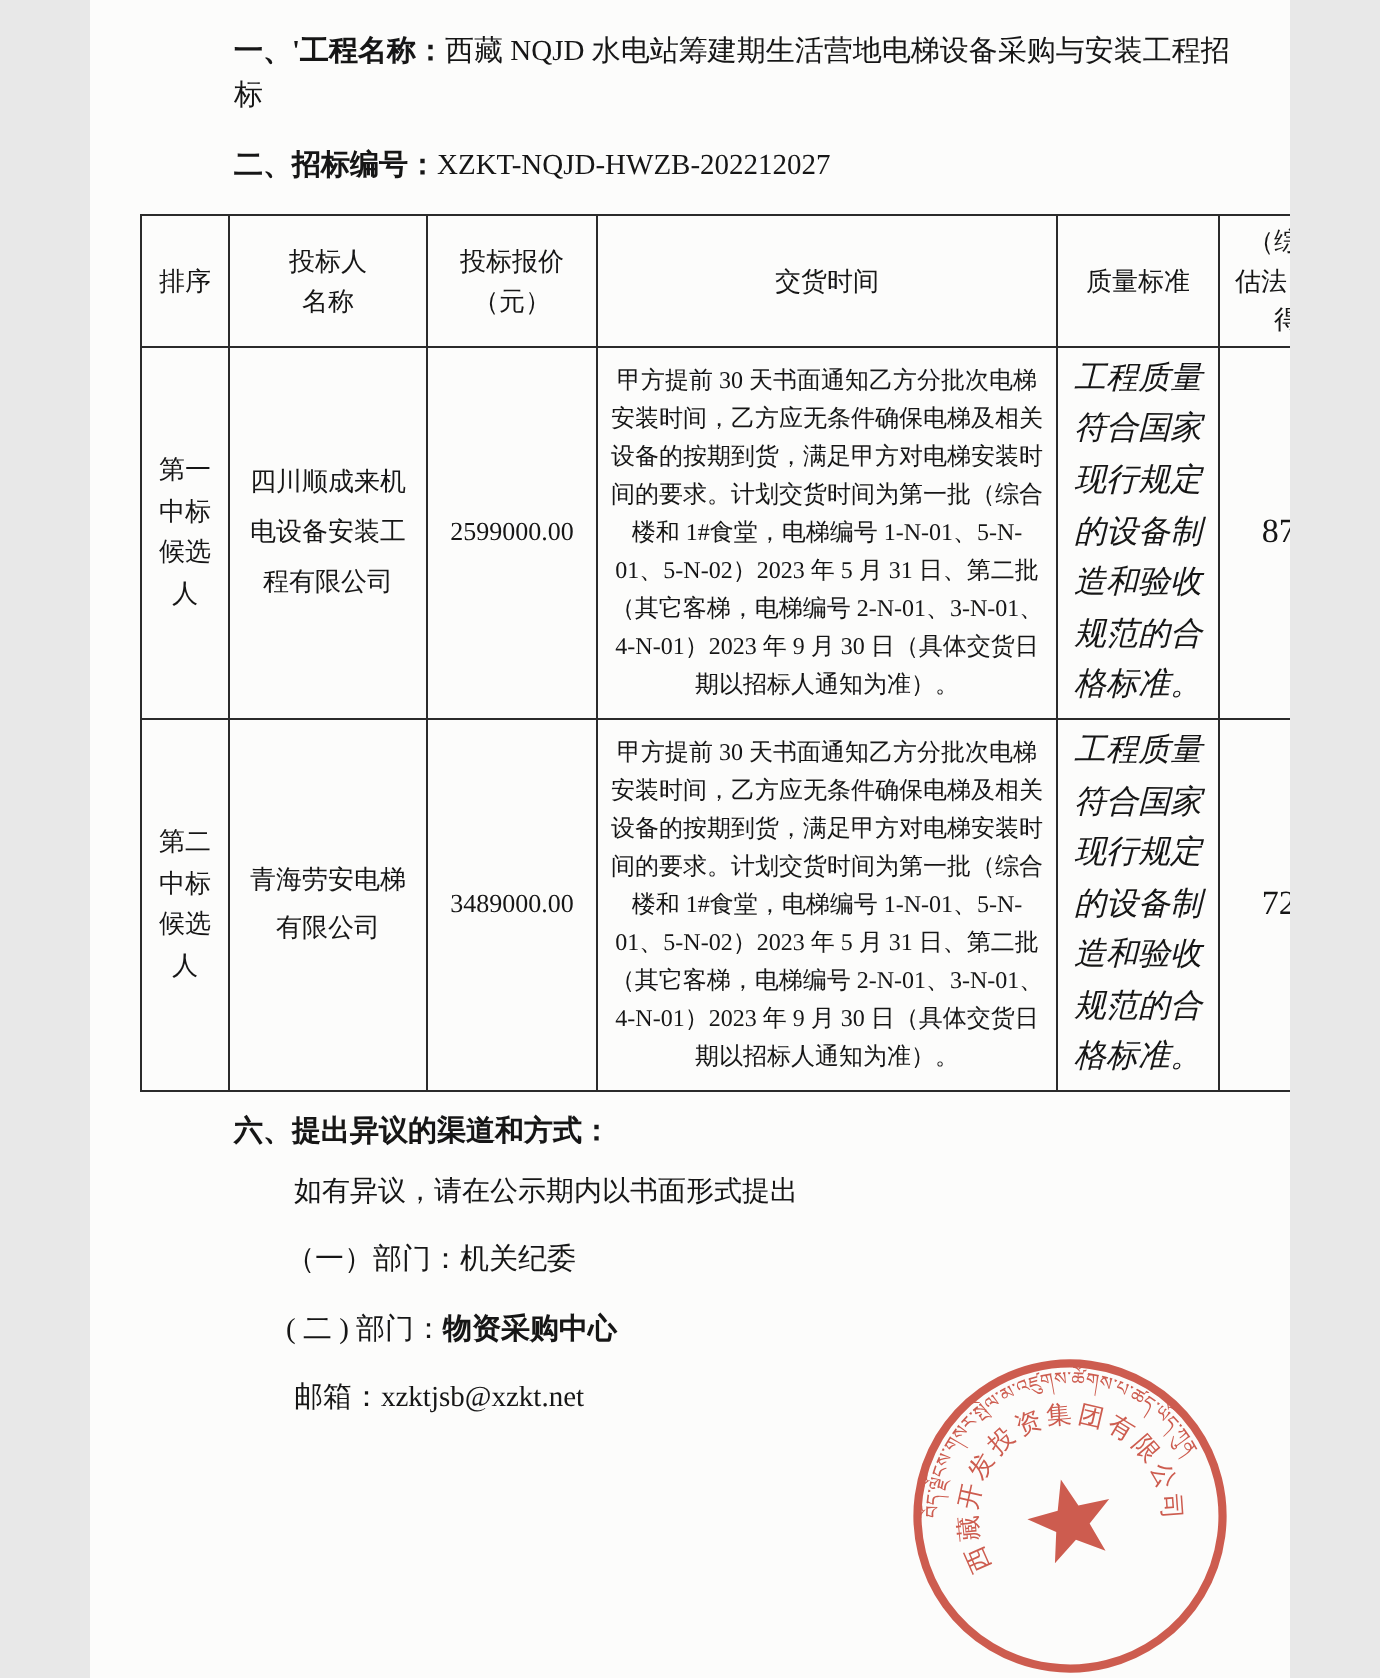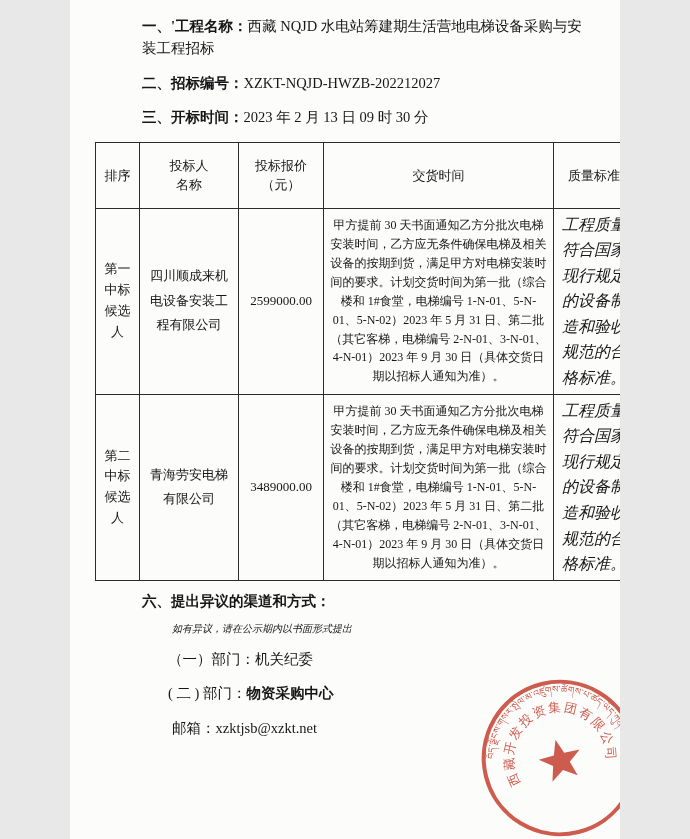--- a/index.html
+++ b/index.html
@@ -1,18 +1,18 @@
 <!DOCTYPE html>
 <html><head>
 <meta charset="utf-8">
 <style>
   html,body{margin:0;padding:0;background:#e8e8e8;}
   .page{
     position:relative;
-    width:550px;height:839px;
+    width:600px;height:839px;
     margin:0 auto;
     background:#fcfcfb;
     overflow:hidden;
     font-family:"Liberation Serif","DejaVu Serif",serif;
     color:#161616;
     box-sizing:border-box;
     padding:16px 25px 0 25px;
   }
   .item{margin:0 0 13px 47px;font-size:14.5px;line-height:1.5;}
   .item .lbl{font-weight:bold;}
@@ -36,42 +36,41 @@
   td.bidder{font-size:13px;line-height:1.9;}
   td.price{font-size:13px;}
   td.delivery{
     font-size:12px;line-height:1.58;
     text-align:justify;text-align-last:center;
     padding:4px 7px;height:118px;
   }
   td.quality{font-size:16px;line-height:1.6;text-align:justify;padding:4px 7px;font-style:italic;}
   td.score{font-size:17px;}
 
-  .obj-intro{margin:1px 0 13px 77px;font-size:10px;line-height:1.5;font-style:italic;}
+  .obj-intro{margin:1px 0 13px 77px;font-size:14px;line-height:1.5;}
   .contact-line{margin:0 0 13px 73px;font-size:14.5px;line-height:1.5;}
   .contact-line.tel{margin-left:77px;}
   .dept-bold{font-weight:bold;}
 
   .seal{
     position:absolute;left:408px;top:676px;
     width:164px;height:164px;
     z-index:3;pointer-events:none;
     mix-blend-mode:multiply;
   }
 </style>
 </head>
 <body>
 
 <div class="page">
 
   <p class="item"><span class="lbl">一、'工程名称：</span><span>西藏 NQJD 水电站筹建期生活营地电梯设备采购与安装工程招标</span></p>
 
   <p class="item"><span class="lbl">二、招标编号：</span><span>XZKT-NQJD-HWZB-202212027</span></p>
 
-  <p class="item"><span class="lbl">三、开标时间：</span><span>2023 年 2 月 13 日 09 时 30 分</span></p>
 
 
 
 
   <table class="bid">
     <colgroup>
       <col style="width:44px">
         <col style="width:99px">
         <col style="width:85px">
       <col style="width:230px">

